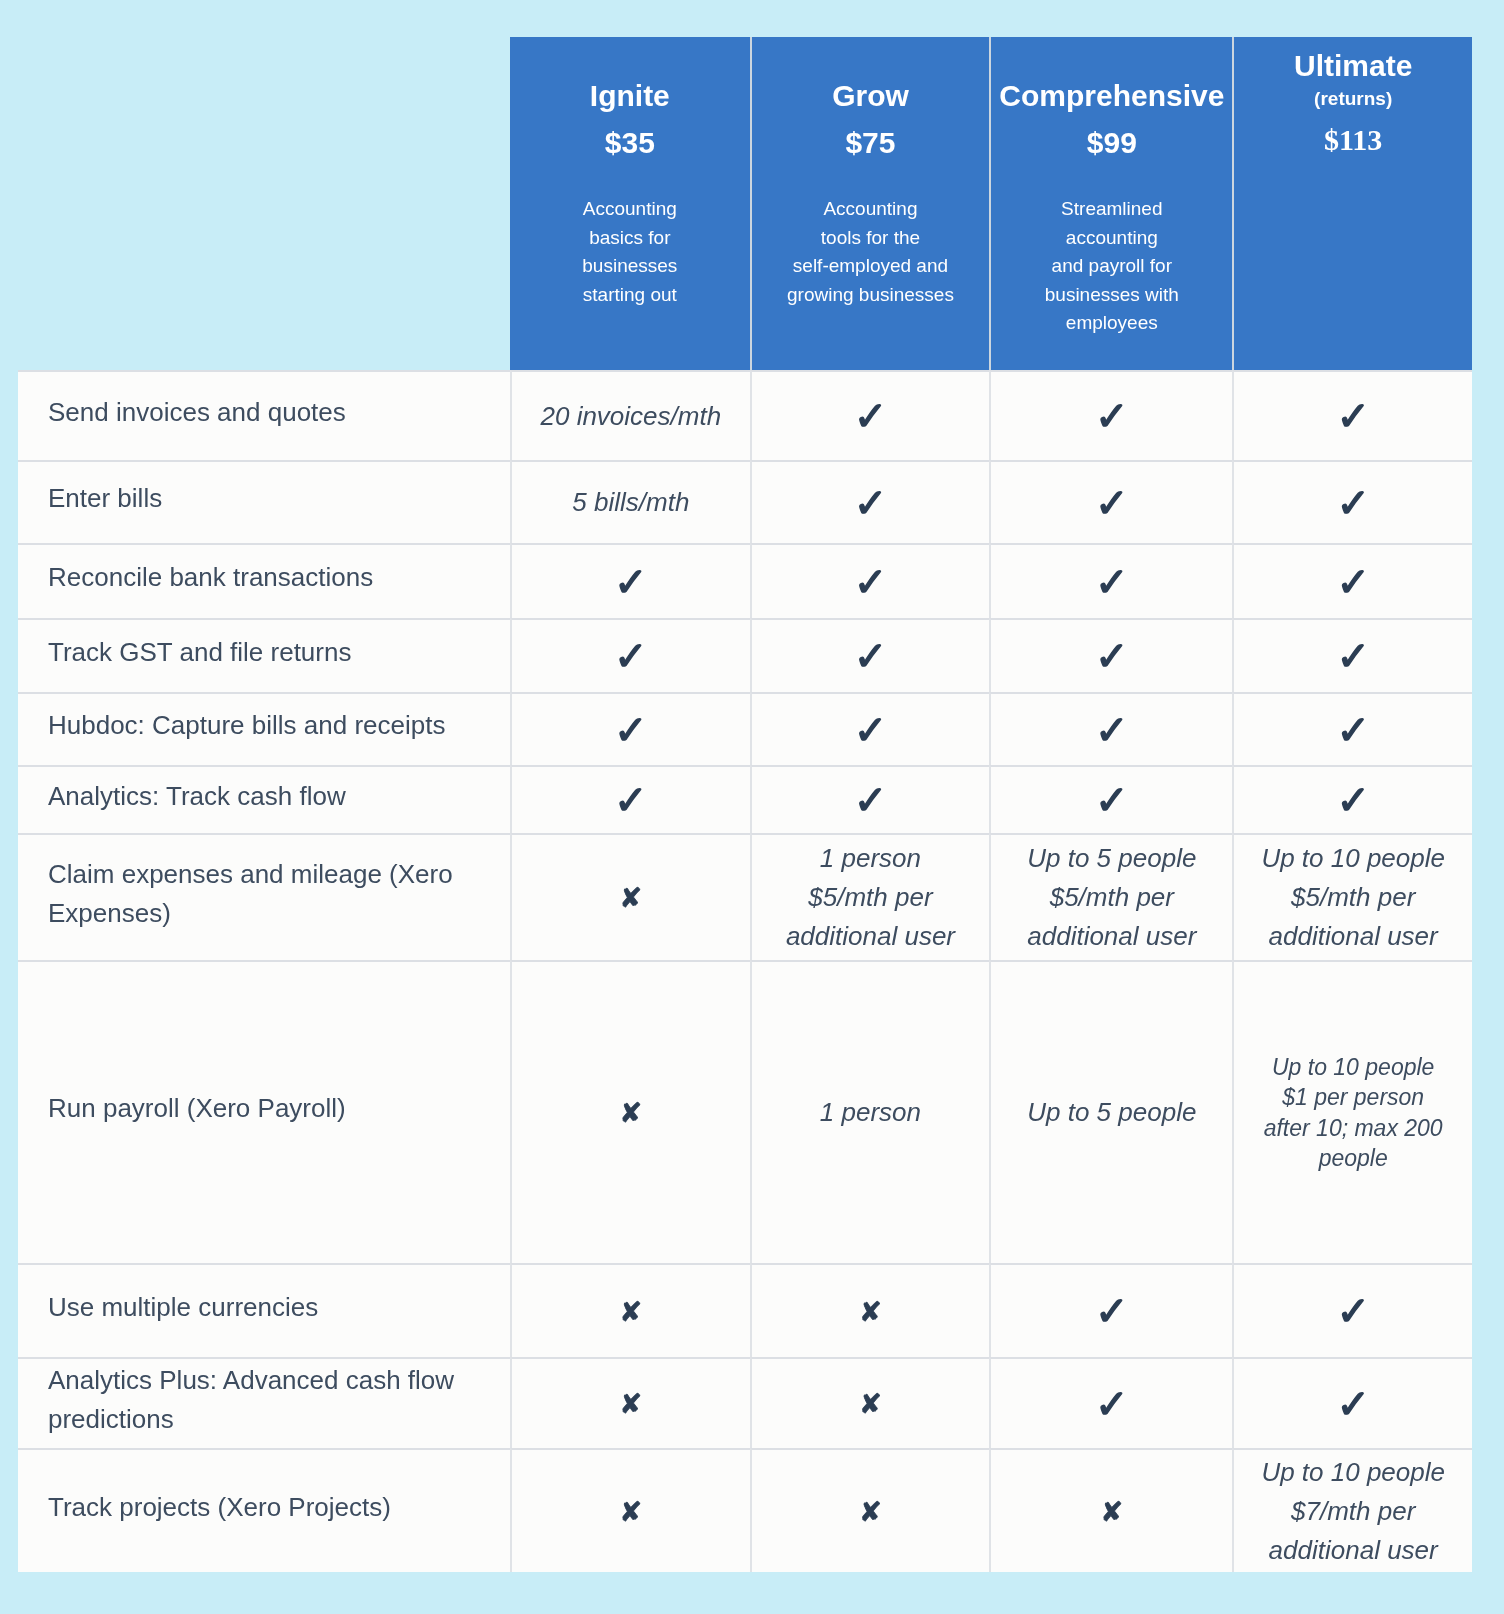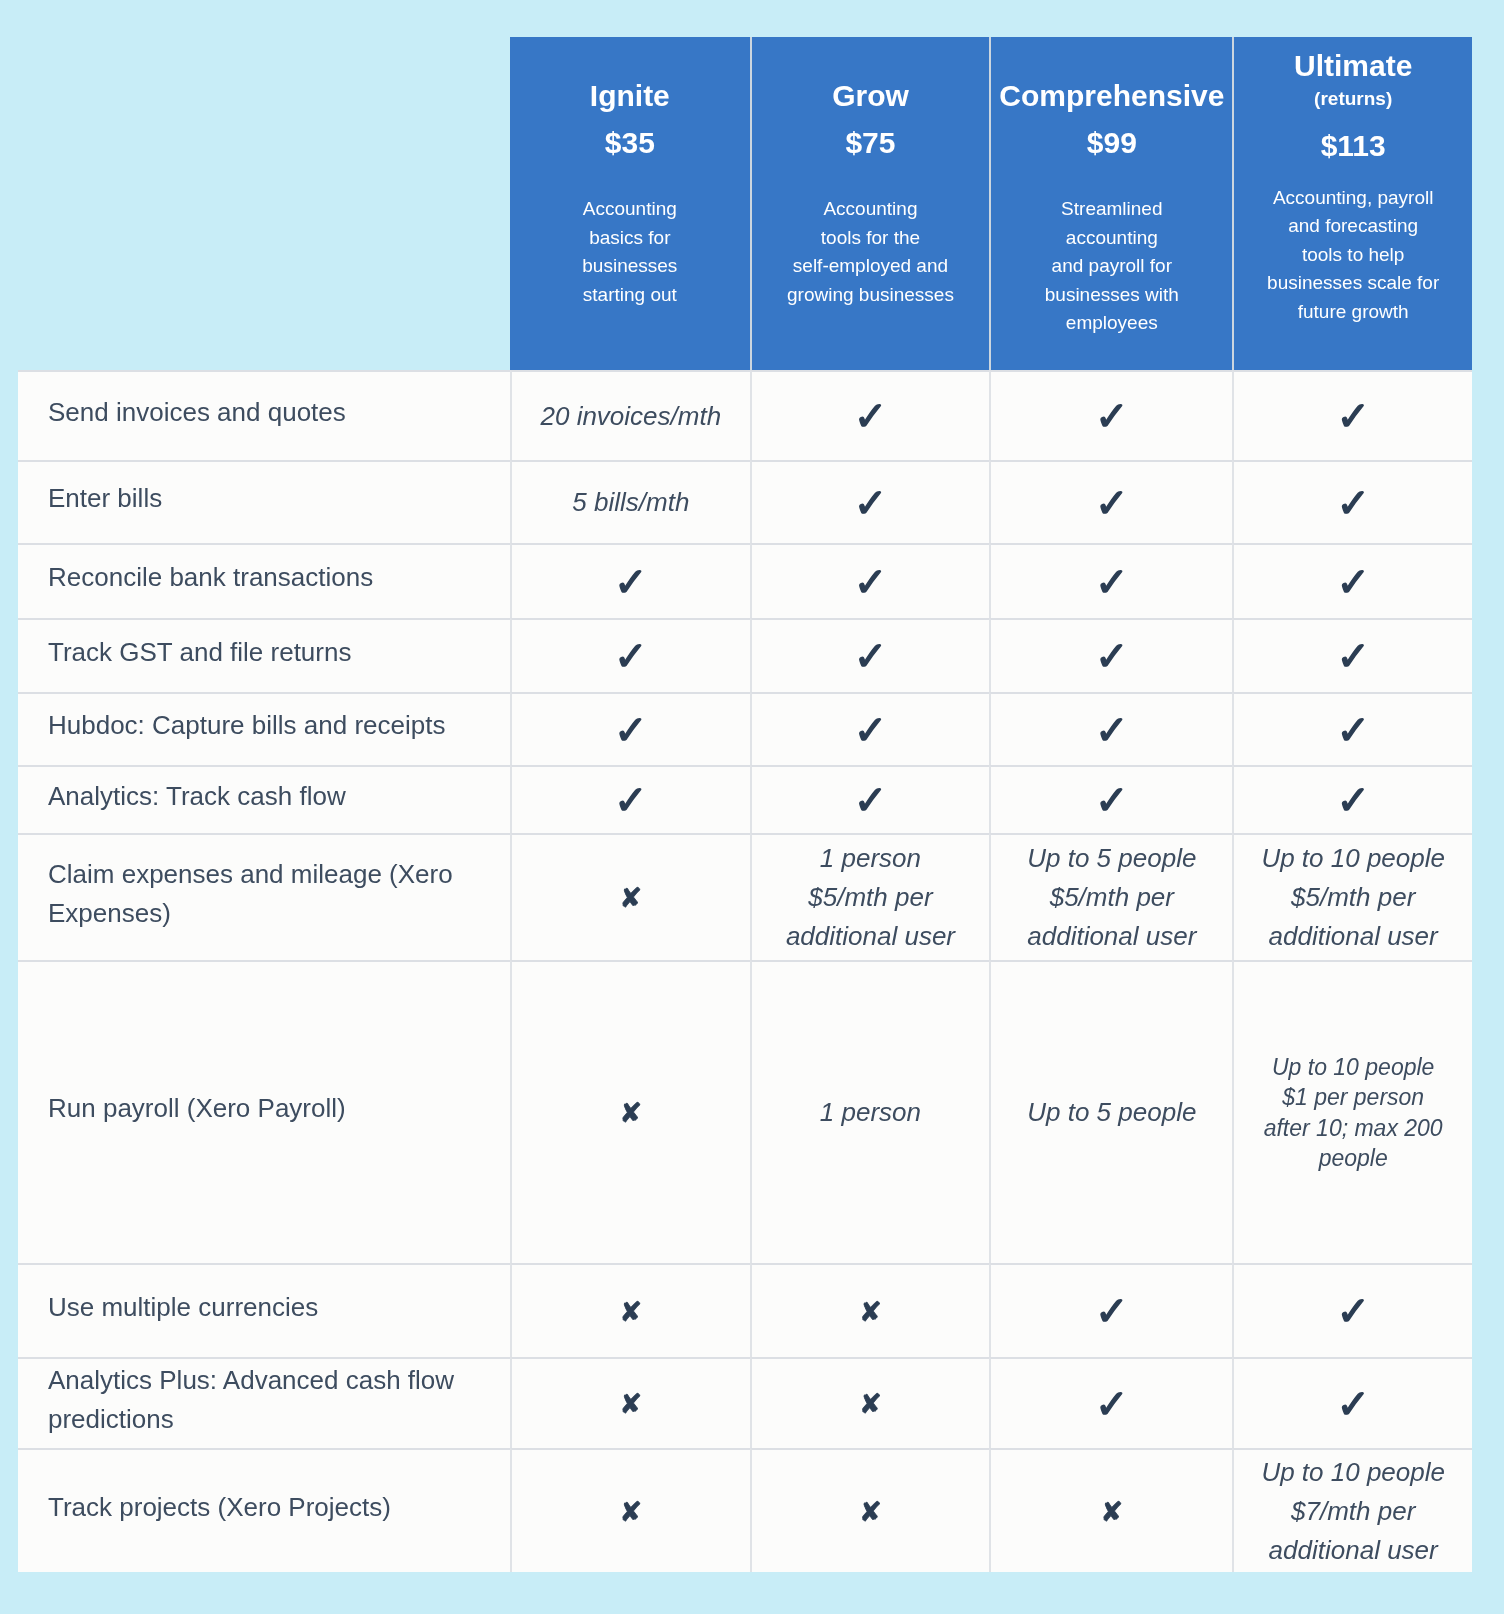--- a/index.html
+++ b/index.html
@@ -22,21 +22,21 @@
     background:#3777c6;color:#ffffff;
     display:flex;flex-direction:column;align-items:center;text-align:center;
     padding:42px 8px 0;box-sizing:border-box;
   }
   .hcell.plan + .hcell.plan{border-left:2px solid #ccd6df;}
   .plan-name{font-size:30px;font-weight:bold;line-height:1.1;}
   .plan-subname{font-size:19px;font-weight:bold;margin-top:6px;line-height:1.2;}
   .plan-price{font-size:30px;font-weight:bold;margin-top:14px;line-height:1.1;}
   .plan-desc{font-size:19px;font-weight:normal;margin-top:36px;line-height:1.5;white-space:pre-line;}
   .hcell.plan.tight{padding-top:12px;}
-  .tight .plan-price{margin-top:18px;}
+  .tight .plan-price{margin-top:12px;font-family:Liberation Serif, serif;}
   .tight .plan-desc{margin-top:22px;}
   
   .cell{
     background:#fcfcfb;
     border-top:2px solid #dcdfe4;
     box-sizing:border-box;
     display:flex;align-items:center;justify-content:center;
     font-size:26px;color:#3d4c5f;
   }
   .cell.label{
@@ -89,25 +89,20 @@
 accounting
 and payroll for
 businesses with
 employees</div>
   </div>
 
   <div class="hcell plan tight">
     <div class="plan-name">Ultimate</div>
     <div class="plan-subname">(returns)</div>
     <div class="plan-price">$113</div>
-    <div class="plan-desc">Accounting, payroll
-and forecasting
-tools to help
-businesses scale for
-future growth</div>
   </div>
 
   <div class="cell label">Send invoices and  quotes</div>
   <div class="cell val">
       <span class="txt">20 invoices/mth</span>
     </div>
   <div class="cell val">
       <span class="check">✓</span>
     </div>
   <div class="cell val">

